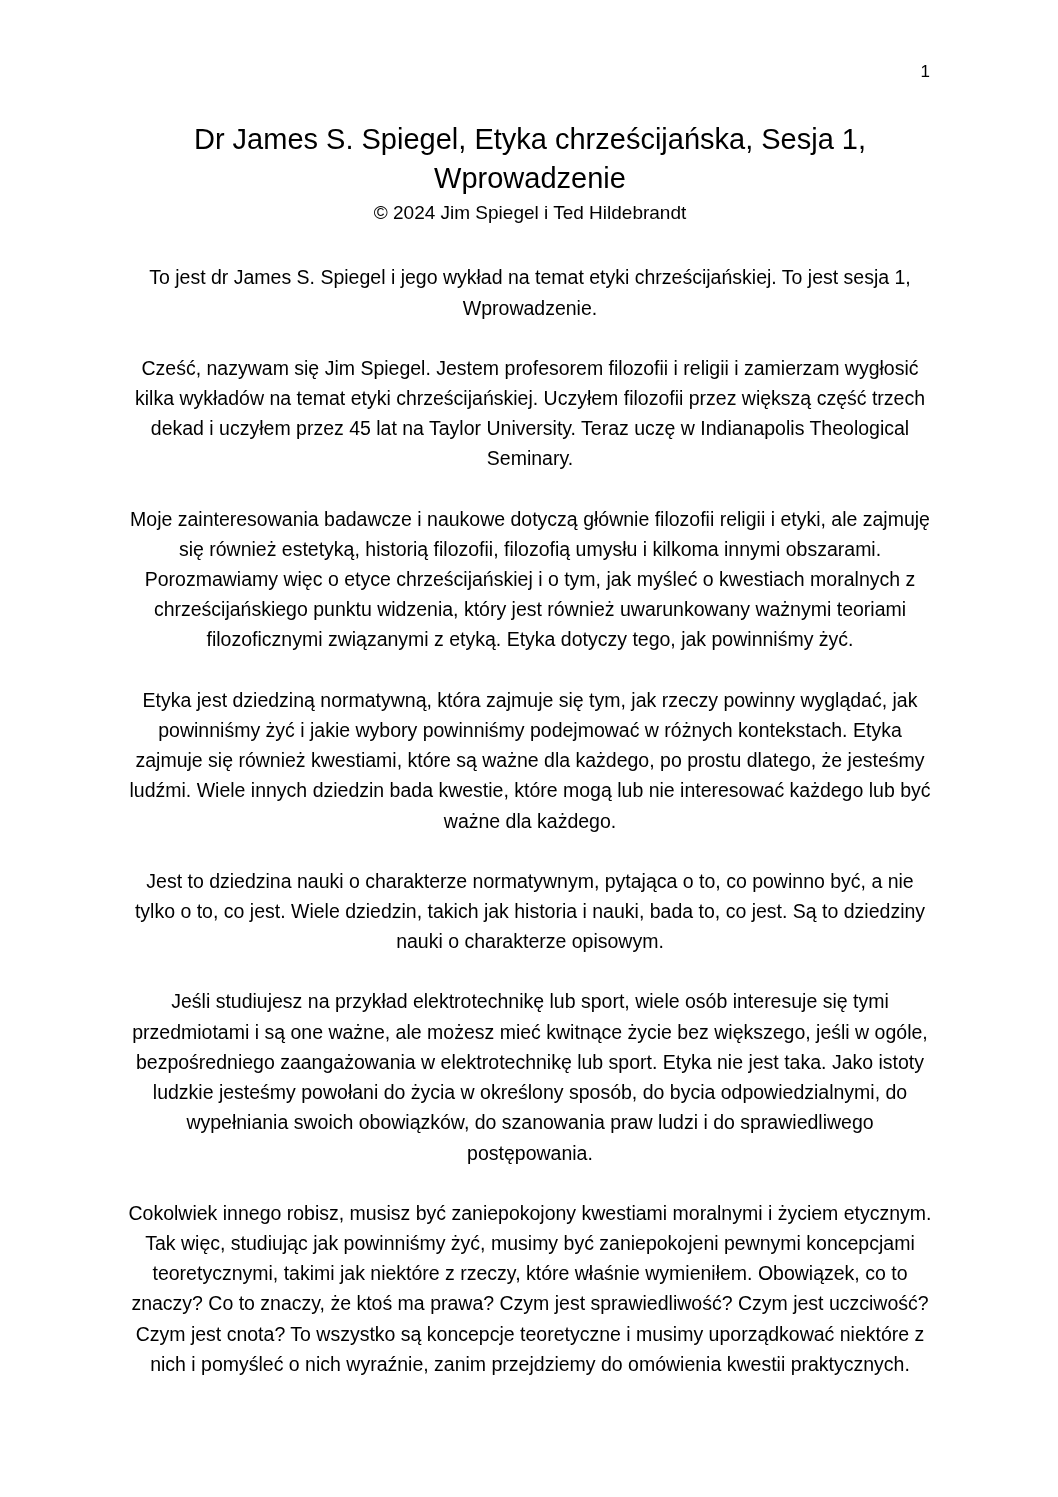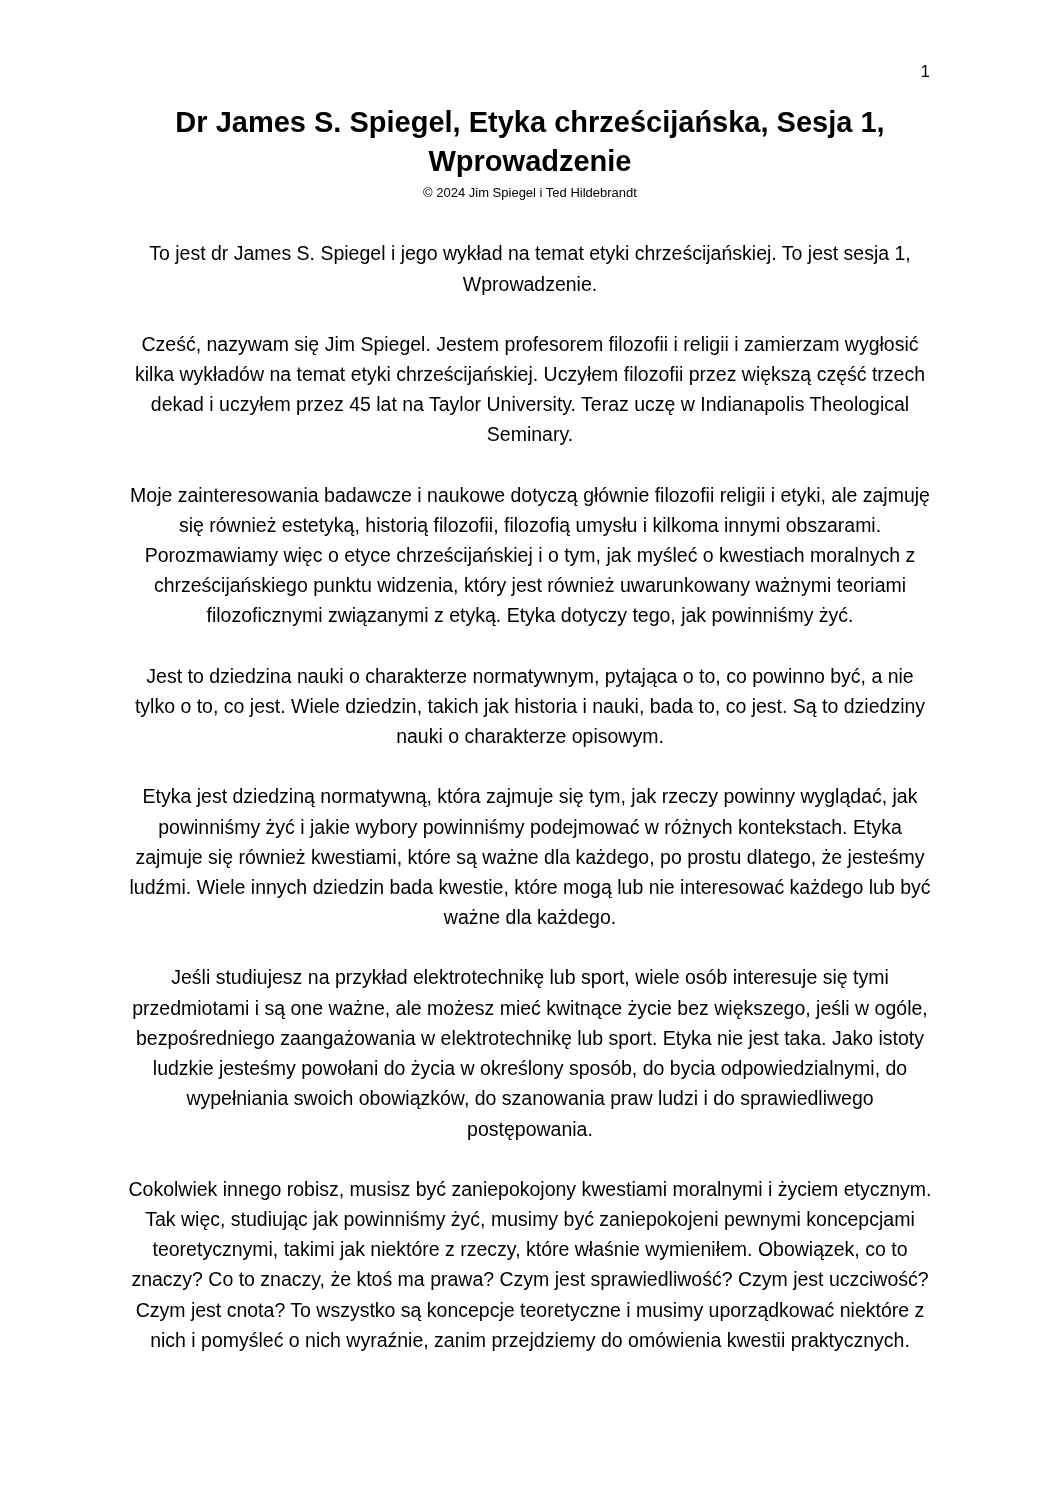--- a/index.html
+++ b/index.html
@@ -21,30 +21,30 @@
     padding: 58px 122px 40px 124px;
   }
   .page-number {
     position: absolute;
     top: 62px;
     right: 128px;
     font-size: 17px;
     color: #000000;
   }
   .doc-title {
-    margin-top: 45px;
+    margin-top: 62px;
     text-align: center;
-    font-weight: bold;
+    font-weight: normal;
     font-size: 29px;
     line-height: 1.35;
     letter-spacing: 0px;
   }
   .doc-copyright {
     text-align: center;
-    font-size: 13px;
+    font-size: 19px;
     margin-top: 4px;
   }
   .doc-body {
     margin-top: 38px;
     font-size: 19.5px;
     line-height: 1.55;
   }
   .doc-body p {
     margin-bottom: 30px;
     text-align: center;
@@ -58,19 +58,19 @@
   <div class="page-number">1</div>
 
   <h1 class="doc-title">Dr James S. Spiegel, Etyka chrześcijańska, Sesja 1, Wprowadzenie</h1>
 
   <div class="doc-copyright">© 2024 Jim Spiegel i Ted Hildebrandt</div>
 
   <div class="doc-body">
     <p>To jest dr James S. Spiegel i jego wykład na temat etyki chrześcijańskiej. To jest sesja 1, Wprowadzenie.</p>
     <p>Cześć, nazywam się Jim Spiegel. Jestem profesorem filozofii i religii i zamierzam wygłosić kilka wykładów na temat etyki chrześcijańskiej. Uczyłem filozofii przez większą część trzech dekad i uczyłem przez 45 lat na Taylor University. Teraz uczę w Indianapolis Theological Seminary.</p>
     <p>Moje zainteresowania badawcze i naukowe dotyczą głównie filozofii religii i etyki, ale zajmuję się również estetyką, historią filozofii, filozofią umysłu i kilkoma innymi obszarami. Porozmawiamy więc o etyce chrześcijańskiej i o tym, jak myśleć o kwestiach moralnych z chrześcijańskiego punktu widzenia, który jest również uwarunkowany ważnymi teoriami filozoficznymi związanymi z etyką. Etyka dotyczy tego, jak powinniśmy żyć.</p>
+    <p>Etyka jest dziedziną normatywną, która zajmuje się tym, jak rzeczy powinny wyglądać, jak powinniśmy żyć i jakie wybory powinniśmy podejmować w różnych kontekstach. Etyka zajmuje się również kwestiami, które są ważne dla każdego, po prostu dlatego, że jesteśmy ludźmi. Wiele innych dziedzin bada kwestie, które mogą lub nie interesować każdego lub być ważne dla każdego.</p>
     <p>Jest to dziedzina nauki o charakterze normatywnym, pytająca o to, co powinno być, a nie tylko o to, co jest. Wiele dziedzin, takich jak historia i nauki, bada to, co jest. Są to dziedziny nauki o charakterze opisowym.</p>
-    <p>Etyka jest dziedziną normatywną, która zajmuje się tym, jak rzeczy powinny wyglądać, jak powinniśmy żyć i jakie wybory powinniśmy podejmować w różnych kontekstach. Etyka zajmuje się również kwestiami, które są ważne dla każdego, po prostu dlatego, że jesteśmy ludźmi. Wiele innych dziedzin bada kwestie, które mogą lub nie interesować każdego lub być ważne dla każdego.</p>
     <p>Jeśli studiujesz na przykład elektrotechnikę lub sport, wiele osób interesuje się tymi przedmiotami i są one ważne, ale możesz mieć kwitnące życie bez większego, jeśli w ogóle, bezpośredniego zaangażowania w elektrotechnikę lub sport. Etyka nie jest taka. Jako istoty ludzkie jesteśmy powołani do życia w określony sposób, do bycia odpowiedzialnymi, do wypełniania swoich obowiązków, do szanowania praw ludzi i do sprawiedliwego postępowania.</p>
     <p>Cokolwiek innego robisz, musisz być zaniepokojony kwestiami moralnymi i życiem etycznym. Tak więc, studiując jak powinniśmy żyć, musimy być zaniepokojeni pewnymi koncepcjami teoretycznymi, takimi jak niektóre z rzeczy, które właśnie wymieniłem. Obowiązek, co to znaczy? Co to znaczy, że ktoś ma prawa? Czym jest sprawiedliwość? Czym jest uczciwość? Czym jest cnota? To wszystko są koncepcje teoretyczne i musimy uporządkować niektóre z nich i pomyśleć o nich wyraźnie, zanim przejdziemy do omówienia kwestii praktycznych.</p>
   </div>
 
 </div>
 
 </body></html>

